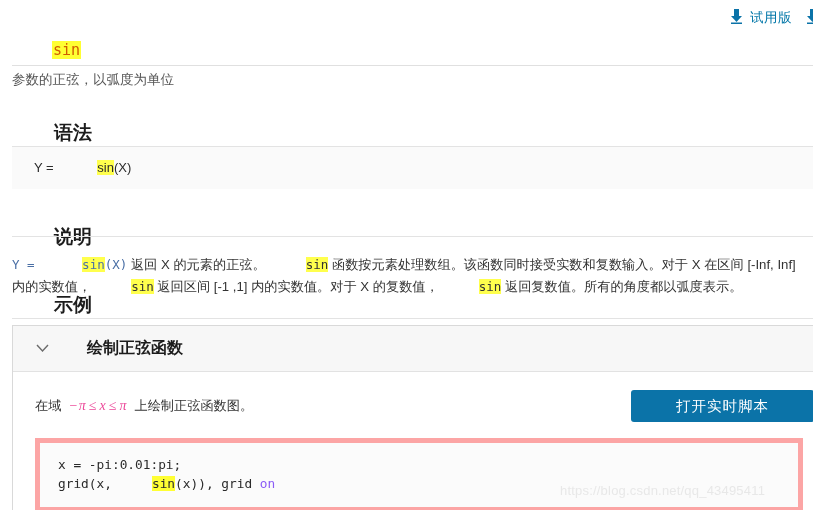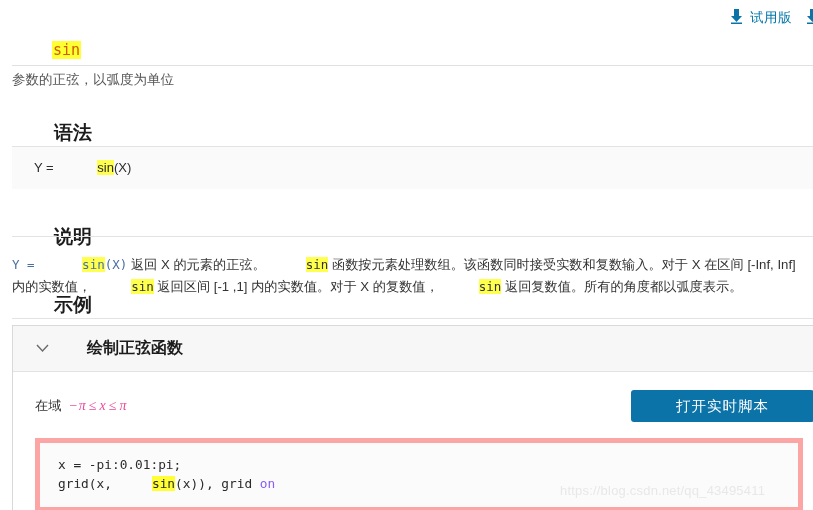--- a/index.html
+++ b/index.html
@@ -299,20 +299,21 @@
         </svg>
       </span>
       <span class="example-title">绘制正弦函数</span>
     </div>
 
     <div class="example-body">
       <div class="intro-row">
         <div class="intro-text">
           <span>在域</span>
           <span class="math"><span>−π</span><span class="op">≤</span><span>x</span><span class="op">≤</span><span>π</span></span>
+          <span>上绘制正弦函数图。</span>
         </div>
         <button class="open-btn">打开实时脚本</button>
       </div>
 
       <div class="code-block">
           <div>x = -pi:0.01:pi;</div>
           <div><span>grid(x,</span><span class="hl">sin</span><span>(x)), grid </span><span class="kw-on">on</span></div>
         </div>
     </div>
   </div>

